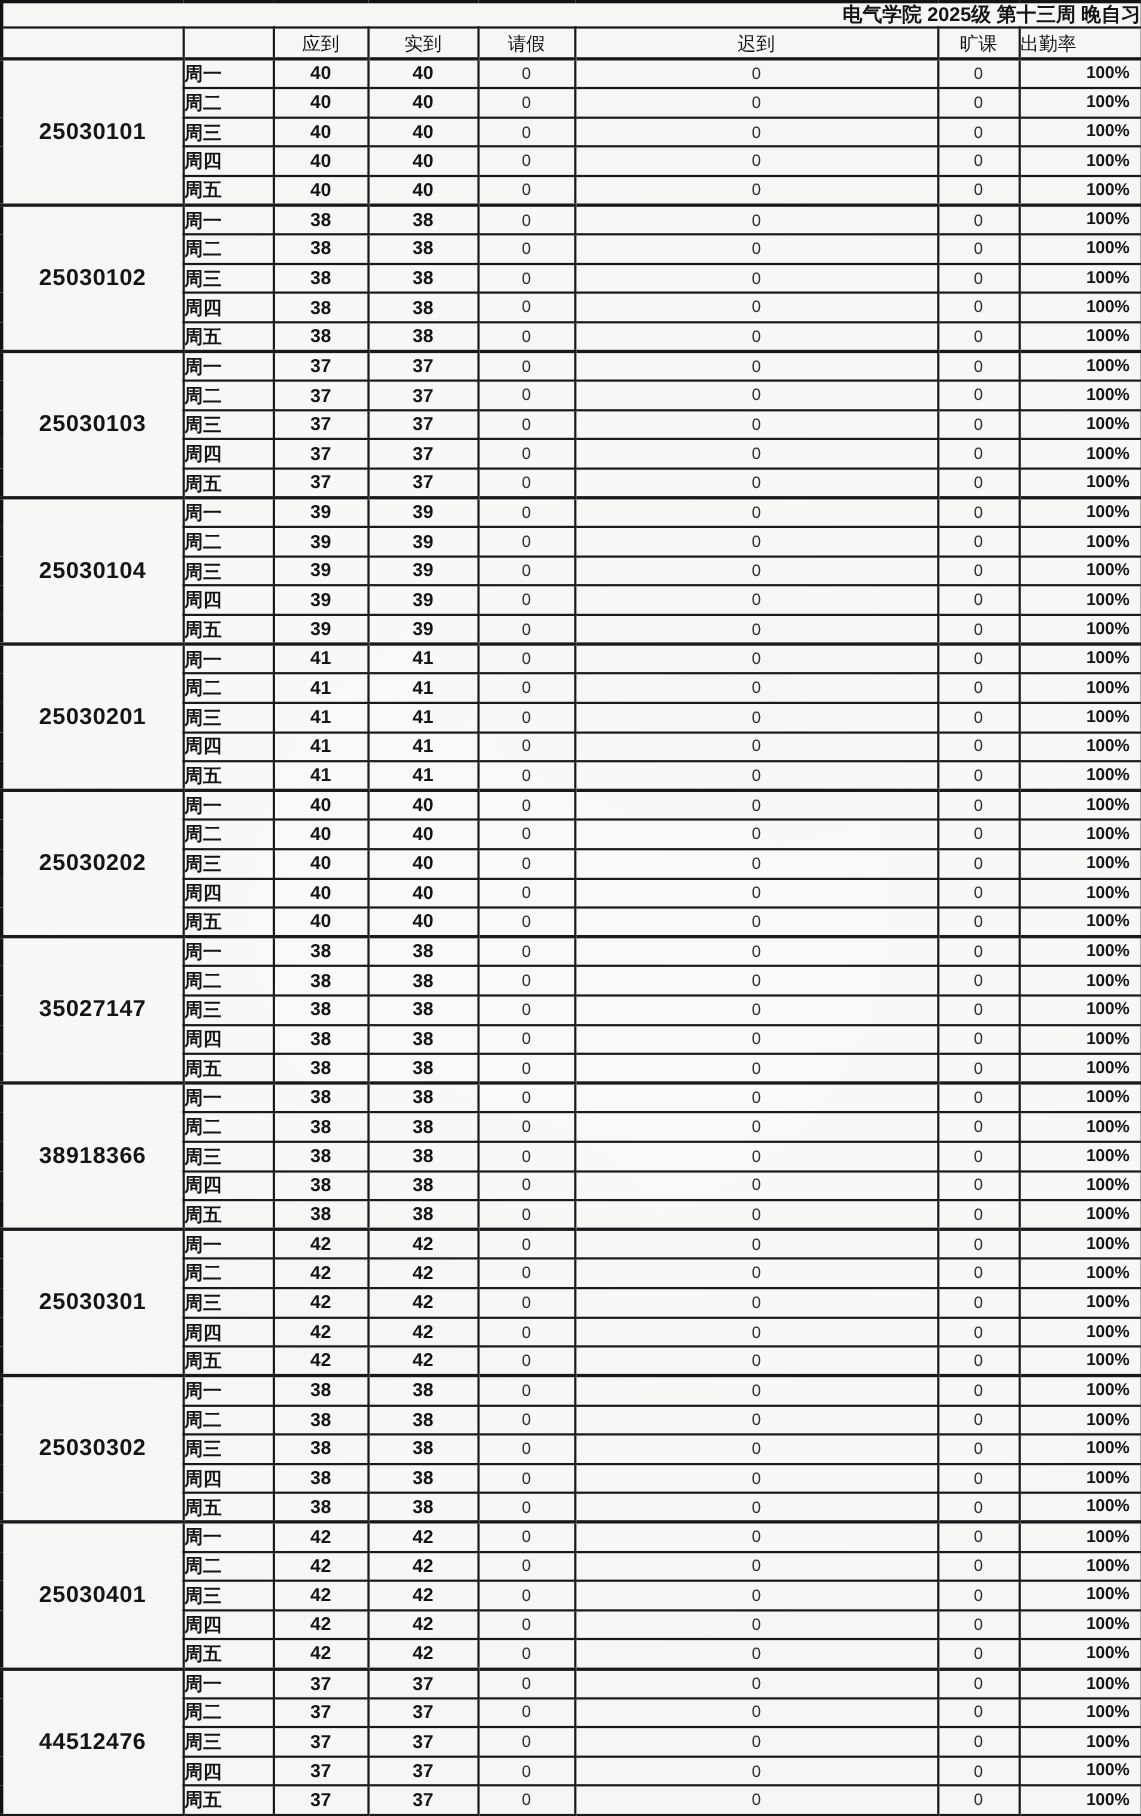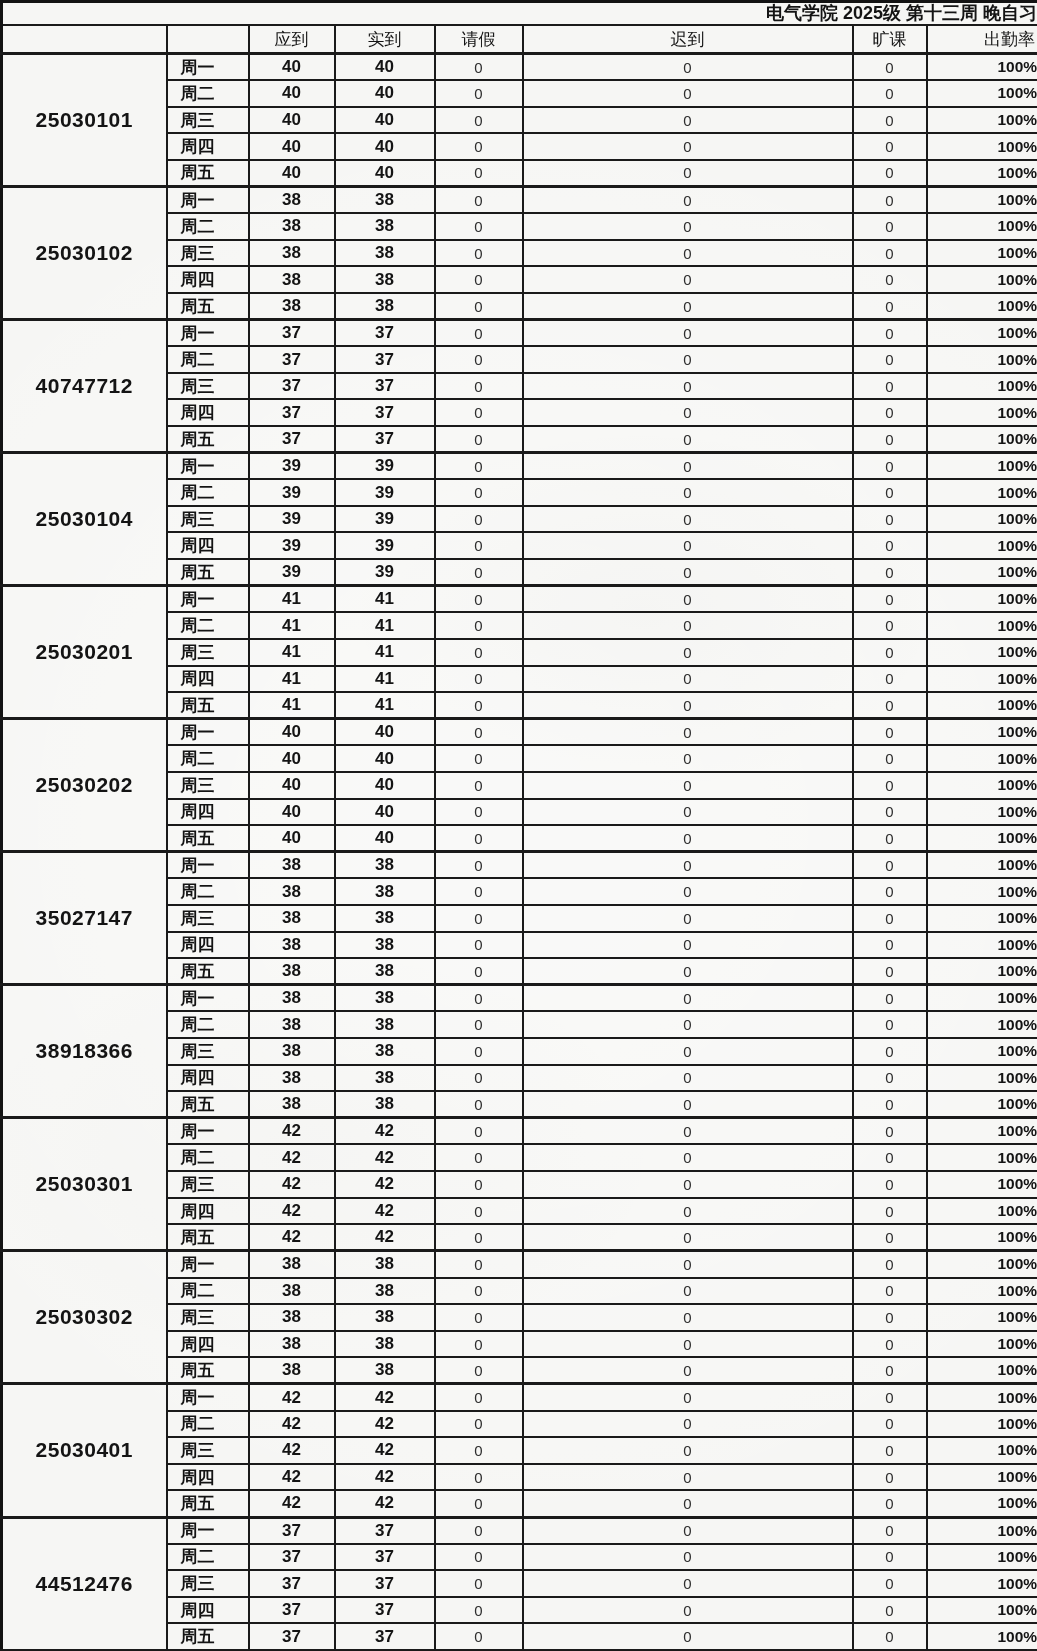--- a/index.html
+++ b/index.html
@@ -41,52 +41,52 @@
     line-height: 21px;
     border-bottom-width: 2px;
   }
   tr.head-row td {
     height: 26px;
     font-weight: normal;
     font-size: 17px;
     text-align: center;
     border-bottom-width: 3px;
   }
-  tr.head-row td.h-rate { text-align: right; padding-right: 2px; padding-left: 47px; }
+  tr.head-row td.h-rate { text-align: left; padding-right: 2px; }
   tbody tr { height: 26.62px; }
   td.cid {
     text-align: center;
     font-weight: bold;
     font-size: 21px;
     letter-spacing: 0.5px;
     border-bottom-width: 3px;
   }
   td.day {
     text-align: left;
     font-weight: bold;
     font-size: 17px;
-    padding-left: 13px;
+    padding-left: 0;
     margin-left: 12px;
   }
   td.num {
     text-align: center;
     font-weight: bold;
     font-size: 17px;
   }
   td.zero {
     text-align: center;
     font-weight: 400;
     font-size: 15px;
     color: #2e2e2e;
   }
   td.rate {
     text-align: right;
     font-weight: bold;
     font-size: 15.5px;
-    padding-right: 0;
+    padding-right: 10px;
   }
   tr.grp-end td { border-bottom-width: 3px; }
 </style>
 </head>
 <body>
 
 <table class="sheet">
   <colgroup>
     <col style="width:165px">
     <col style="width:82px">
@@ -199,21 +199,21 @@
       <tr class="grp-end">
         <td class="day">周五</td>
         <td class="num">38</td>
         <td class="num">38</td>
         <td class="zero">0</td>
         <td class="zero">0</td>
         <td class="zero">0</td>
         <td class="rate">100%</td>
       </tr>
       <tr>
-        <td rowspan="5" class="cid">40747712</td>
+        <td rowspan="5" class="cid">25030103</td>
         <td class="day">周一</td>
         <td class="num">37</td>
         <td class="num">37</td>
         <td class="zero">0</td>
         <td class="zero">0</td>
         <td class="zero">0</td>
         <td class="rate">100%</td>
       </tr>
       <tr>
         <td class="day">周二</td>

